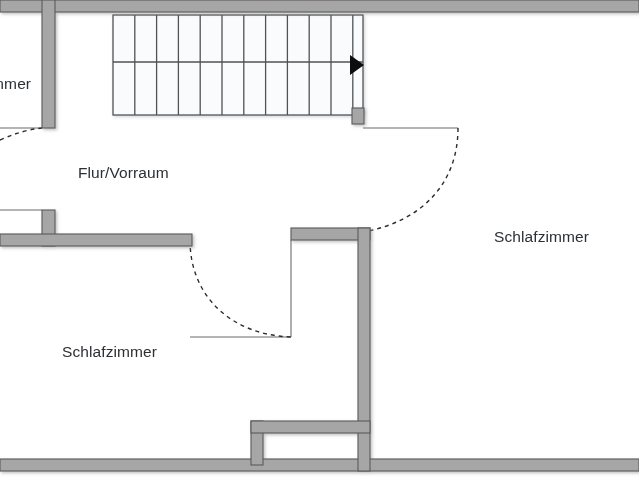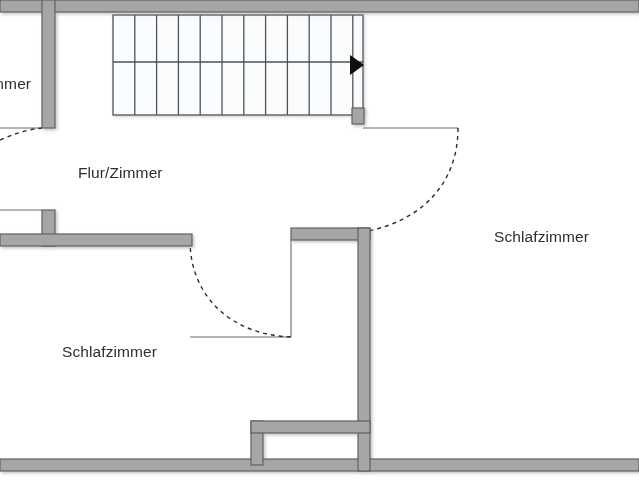--- a/index.html
+++ b/index.html
@@ -108,19 +108,19 @@
 
       <rect x="251" y="421" width="12" height="44" fill="#a6a6a6" stroke="#595959" stroke-width="1.1"></rect>
 
       <rect x="251" y="421" width="119" height="12" fill="#a6a6a6" stroke="#595959" stroke-width="1.1"></rect>
 
     </g>
   </svg>
 
   <div class="room-label" id="label-partial">Zimmer</div>
 
-  <div class="room-label" id="label-flur">Flur/Zimmer</div>
+  <div class="room-label" id="label-flur">Flur/Vorraum</div>
 
   <div class="room-label" id="label-schlaf-left">Schlafzimmer</div>
 
   <div class="room-label" id="label-schlaf-right">Schlafzimmer</div>
 
 </div>
 
 </body></html>

